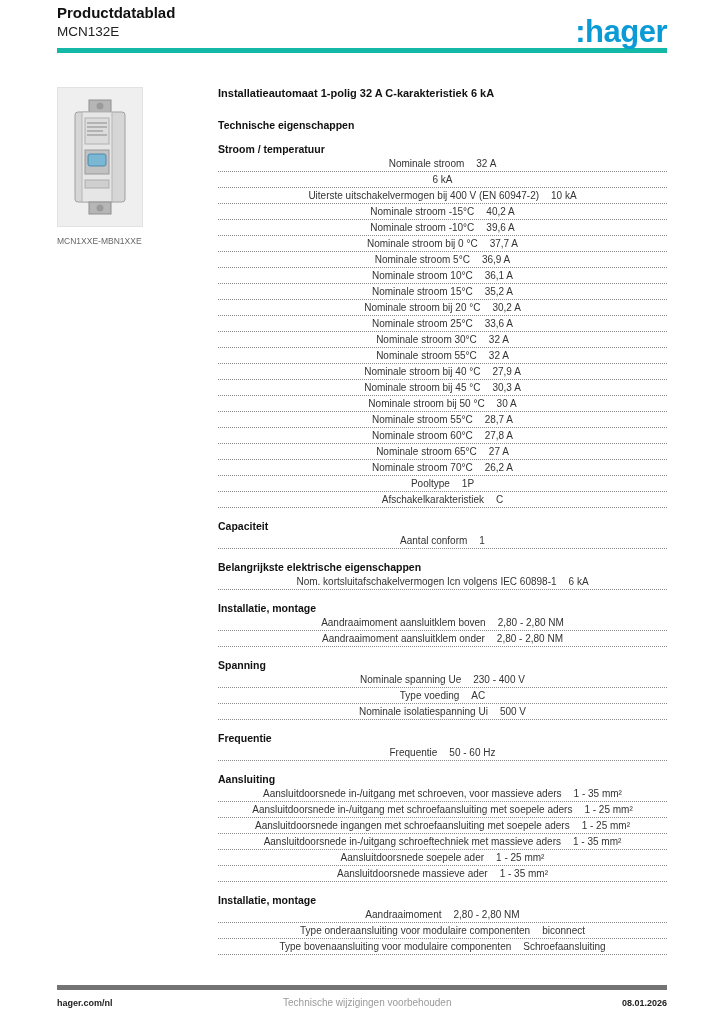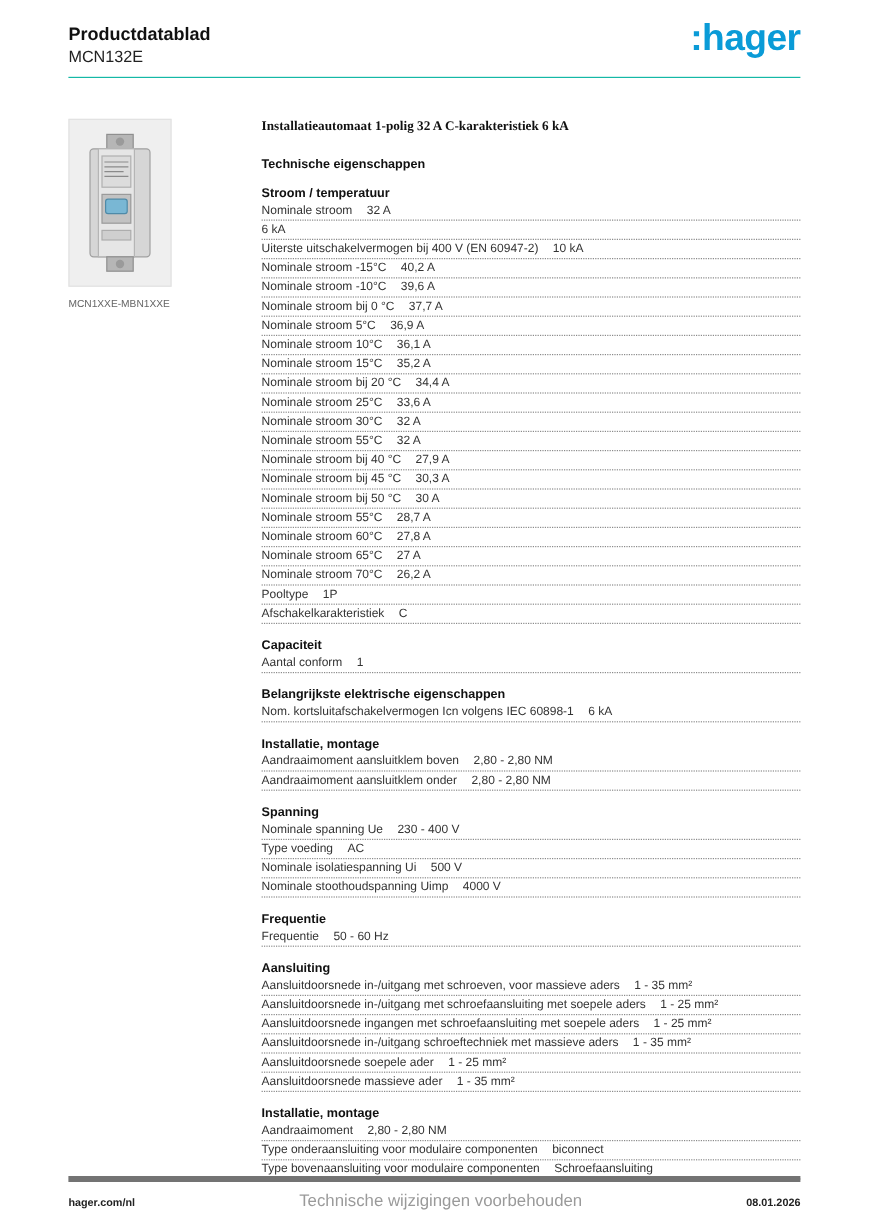--- a/index.html
+++ b/index.html
@@ -1,44 +1,44 @@
 <!DOCTYPE html>
 <html><head>
 <meta charset="utf-8">
 <style>
   * { margin:0; padding:0; box-sizing:border-box; }
   html,body { width:724px; height:1024px; background:#ffffff; overflow:hidden; }
   body { font-family:"Liberation Sans", sans-serif; color:#1a1a1a; position:relative; }
   .page { padding:0 57px; position:relative; height:100%; }
 
-  .header { padding-top:20px; padding-bottom:9px; border-bottom:1px solid #14b8a6; position:relative; }
+  .header { padding-top:4px; padding-bottom:9px; border-bottom:5px solid #14b8a6; position:relative; }
   .doc-title { font-size:15px; font-weight:bold; color:#111; }
   .doc-subtitle { font-size:13.5px; margin-top:3px; color:#222; }
   .brand { position:absolute; right:0; top:14px; font-size:31px; font-weight:bold; letter-spacing:-0.5px; }
 
   .main { display:flex; margin-top:34px; }
   .left-col { width:161px; flex-shrink:0; }
   .img-box { width:86px; height:140px; background:#efefef; border:1px solid #e2e2e2; display:flex; align-items:center; justify-content:center; }
   .caption { margin-top:9px; font-size:8.5px; color:#666; }
 
   .right-col { flex:1; min-width:0; }
-  .product-title { font-size:11px; font-weight:bold; color:#111;font-family:Liberation Serif, serif; }
+  .product-title { font-size:11px; font-weight:bold; color:#111; }
   .tech-heading { font-size:10.5px; font-weight:bold; margin-top:20px; color:#111; }
   .sec-heading { font-size:10.5px; font-weight:bold; margin-top:12px; margin-bottom:1px; color:#111; }
-  .spec-row { display:flex; justify-content:flex-start; align-items:flex-end;
+  .spec-row { display:flex; justify-content:center; align-items:flex-end;
               border-bottom:1px dotted #8a8a8a; padding:2px 0; font-size:10px;
               line-height:11px; color:#333; }
   .spec-label { padding-right:12px; }
   .spec-value { text-align:right; white-space:nowrap; }
 
   .footer { position:absolute; left:57px; right:57px; bottom:16px;
             border-top:5px solid #737373; padding-top:7px;
             display:flex; align-items:baseline; font-size:9px;justify-content:flex-end; }
   .footer-left { font-weight:bold; color:#222; }
-  .footer-center { flex:1; text-align:center; color:#9a9a9a; font-size:14px; }
+  .footer-center { flex:1; text-align:center; color:#9a9a9a; font-size:10px; }
   .footer-right { font-weight:bold; color:#222; }
 </style>
 </head>
 <body>
 
 <div class="page">
 
   <div class="header">
     <div class="doc-title">Productdatablad</div>
     <div class="doc-subtitle">MCN132E</div>
@@ -104,21 +104,21 @@
           <div class="spec-row">
             <span class="spec-label">Nominale stroom 10°C</span>
             <span class="spec-value">36,1 A</span>
           </div>
           <div class="spec-row">
             <span class="spec-label">Nominale stroom 15°C</span>
             <span class="spec-value">35,2 A</span>
           </div>
           <div class="spec-row">
             <span class="spec-label">Nominale stroom bij 20 °C</span>
-            <span class="spec-value">34,4 A</span>
+            <span class="spec-value">30,2 A</span>
           </div>
           <div class="spec-row">
             <span class="spec-label">Nominale stroom 25°C</span>
             <span class="spec-value">33,6 A</span>
           </div>
           <div class="spec-row">
             <span class="spec-label">Nominale stroom 30°C</span>
             <span class="spec-value">32 A</span>
           </div>
           <div class="spec-row">
@@ -185,24 +185,20 @@
             <span class="spec-label">Nominale spanning Ue</span>
             <span class="spec-value">230 - 400 V</span>
           </div>
           <div class="spec-row">
             <span class="spec-label">Type voeding</span>
             <span class="spec-value">AC</span>
           </div>
           <div class="spec-row">
             <span class="spec-label">Nominale isolatiespanning Ui</span>
             <span class="spec-value">500 V</span>
-          </div>
-          <div class="spec-row">
-            <span class="spec-label">Nominale stoothoudspanning Uimp</span>
-            <span class="spec-value">4000 V</span>
           </div>
           <div class="sec-heading">Frequentie</div>
           <div class="spec-row">
             <span class="spec-label">Frequentie</span>
             <span class="spec-value">50 - 60 Hz</span>
           </div>
           <div class="sec-heading">Aansluiting</div>
           <div class="spec-row">
             <span class="spec-label">Aansluitdoorsnede in-/uitgang met schroeven, voor massieve aders</span>
             <span class="spec-value">1 - 35 mm²</span>

